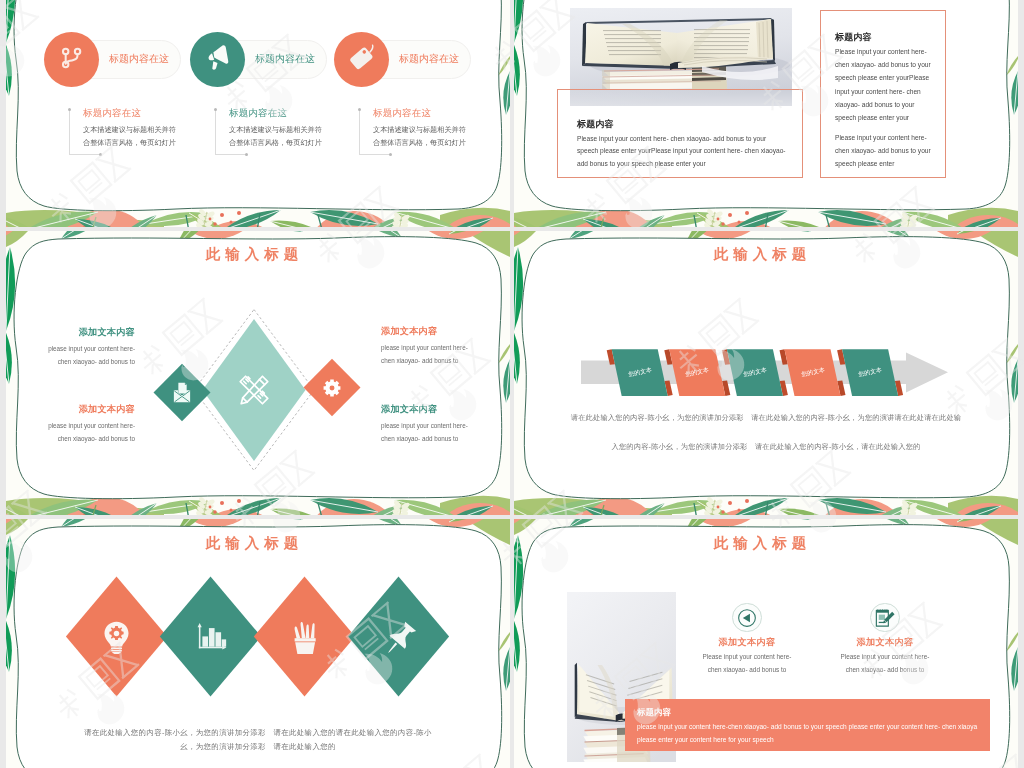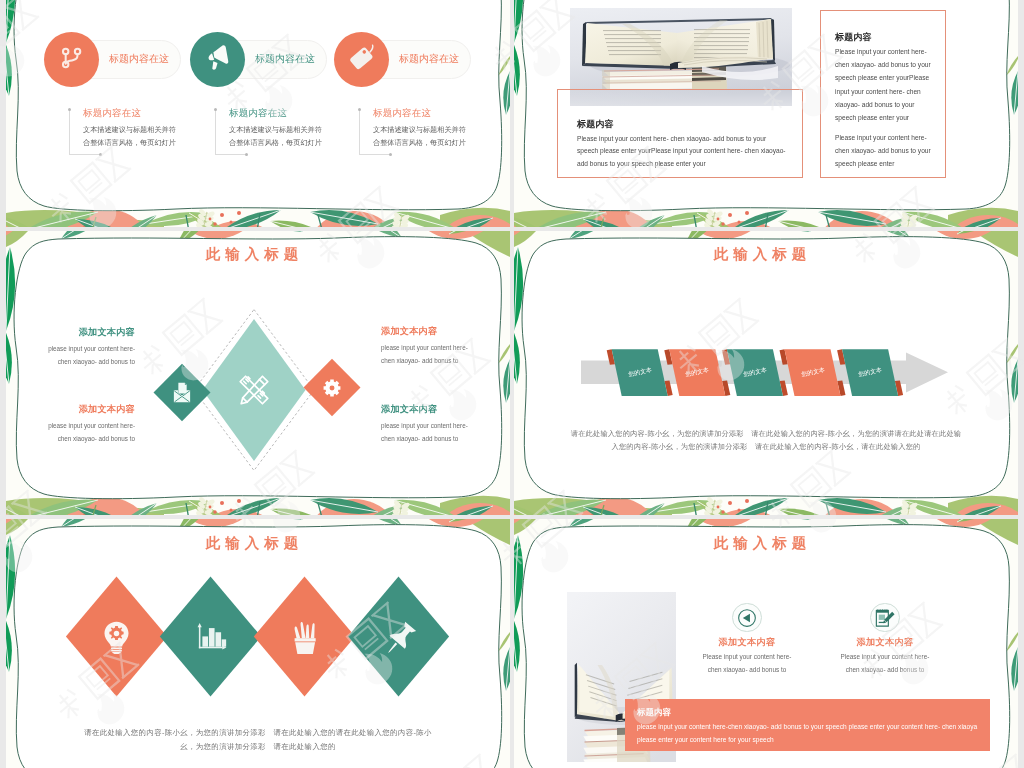--- a/index.html
+++ b/index.html
@@ -467,21 +467,21 @@
           <path d="M155.3 118.3 L201.3 118.3 L211.3 165.1 L165.3 165.1 Z" fill="#ef7b5c"></path>
           <path d="M212.9 118.3 L258.9 118.3 L268.9 165.1 L222.9 165.1 Z" fill="#3f9180"></path>
           <path d="M270.5 118.3 L316.5 118.3 L326.5 165.1 L280.5 165.1 Z" fill="#ef7b5c"></path>
           <path d="M328.1 118.3 L374.1 118.3 L384.1 165.1 L338.1 165.1 Z" fill="#3f9180"></path>
         </svg>
 <div class="steptx" style="left:105.7px;top:135.7px">您的文本</div>
 <div class="steptx" style="left:163.3px;top:135.7px">您的文本</div>
 <div class="steptx" style="left:220.9px;top:135.7px">您的文本</div>
 <div class="steptx" style="left:278.5px;top:135.7px">您的文本</div>
 <div class="steptx" style="left:336.1px;top:135.7px">您的文本</div>
-<div class="b4" style="top:197px">请在此处输入您的内容-陈小幺，为您的演讲加分添彩　请在此处输入您的内容-陈小幺，为您的演讲请在此处请在此处输</div>
+<div class="b4" style="top:181px">请在此处输入您的内容-陈小幺，为您的演讲加分添彩　请在此处输入您的内容-陈小幺，为您的演讲请在此处请在此处输</div>
 <div class="b4" style="top:210px">入您的内容-陈小幺，为您的演讲加分添彩　请在此处输入您的内容-陈小幺，请在此处输入您的</div>
 </div>
 </div>
 <div class="slide s5">
 <svg class="bgsvg" width="504" height="284" viewBox="0 0 504 284" style="position:absolute;left:0;top:0">
 <use href="#floral"></use>
         <use href="#cardpath" fill="#ffffff" stroke="#3f6b5a" stroke-width="1"></use>
 </svg>
 <div class="ct">
 <div class="ttl" style="top:15px">此输入标题</div>

